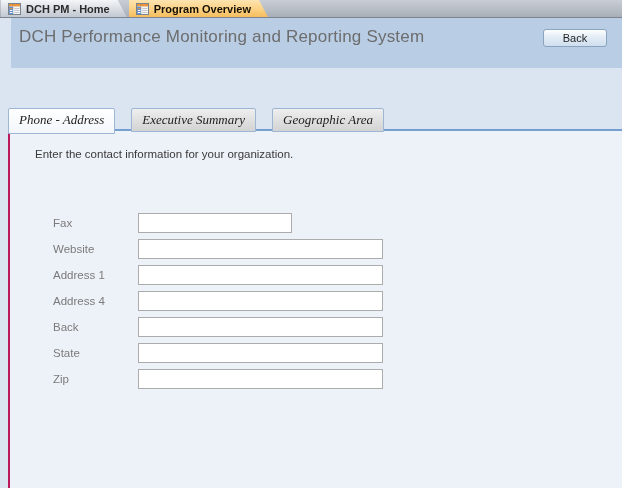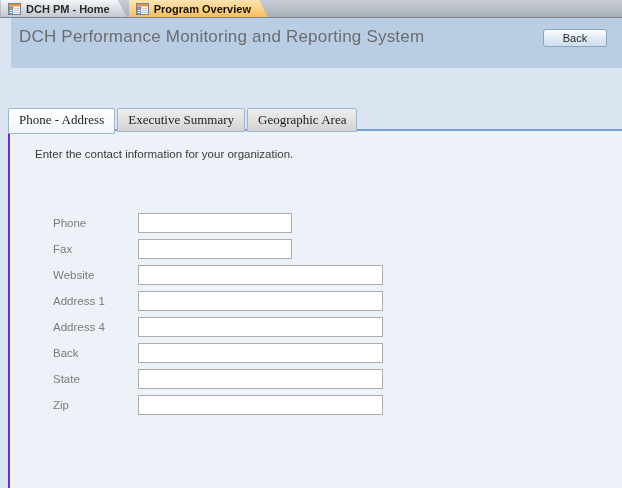--- a/index.html
+++ b/index.html
@@ -43,28 +43,28 @@
     border:1px solid #8ba4bf; border-radius:3px; cursor:pointer;
   }
 
   
   .body { position:absolute; top:68px; left:0; right:0; bottom:0; background:#dbe4f1; }
 
   
   .page {
     position:absolute; left:8px; top:61px; right:0; bottom:0;
     background:#edf1f8;
-    border-top:2px solid #769fd1; border-left:2px solid #6d28d9;
+    border-top:2px solid #769fd1; border-left:2px solid #be185d;
     z-index:1;
   }
 
   
   .tabstrip {
-    position:absolute; left:8px; top:40px; display:flex; gap:2px;
-    align-items:flex-start; z-index:2;
+    position:absolute; left:8px; top:40px; display:flex; gap:16px;
+    align-items:flex-start; z-index:2;font-style:italic;
   }
   .ptab {
     font-family:"Liberation Serif", serif; font-size:13px; color:#1c1c1c;
     padding:3px 10px 3px 10px;
     border:1px solid #9db6d4; border-radius:2px 2px 0 0;
     background:linear-gradient(#eeeeee, #d3d3d3);
     cursor:pointer; white-space:nowrap;
   }
   .ptab.active {
     background:linear-gradient(#ffffff, #f2f6fb);
@@ -136,24 +136,20 @@
     <div class="title">DCH Performance Monitoring and Reporting System</div>
     <button class="back-btn">Back</button>
   </div>
 
   <div class="body">
 
     <div class="page">
       <div class="instruction">Enter the contact information for your organization.</div>
       <div class="fields">
 
-          <div class="field-row short">
-            <span class="field-label">Phone</span>
-            <input class="field-input" type="text" style="">
-          </div>
 
           <div class="field-row short">
             <span class="field-label">Fax</span>
             <input class="field-input" type="text" style="">
           </div>
 
           <div class="field-row long">
             <span class="field-label">Website</span>
             <input class="field-input" type="text" style="">
           </div>

